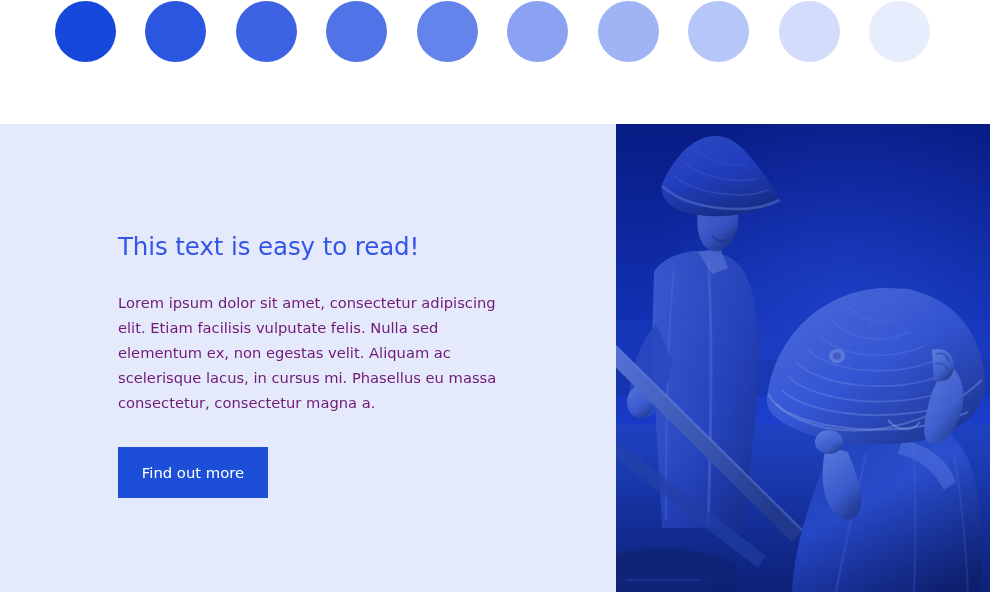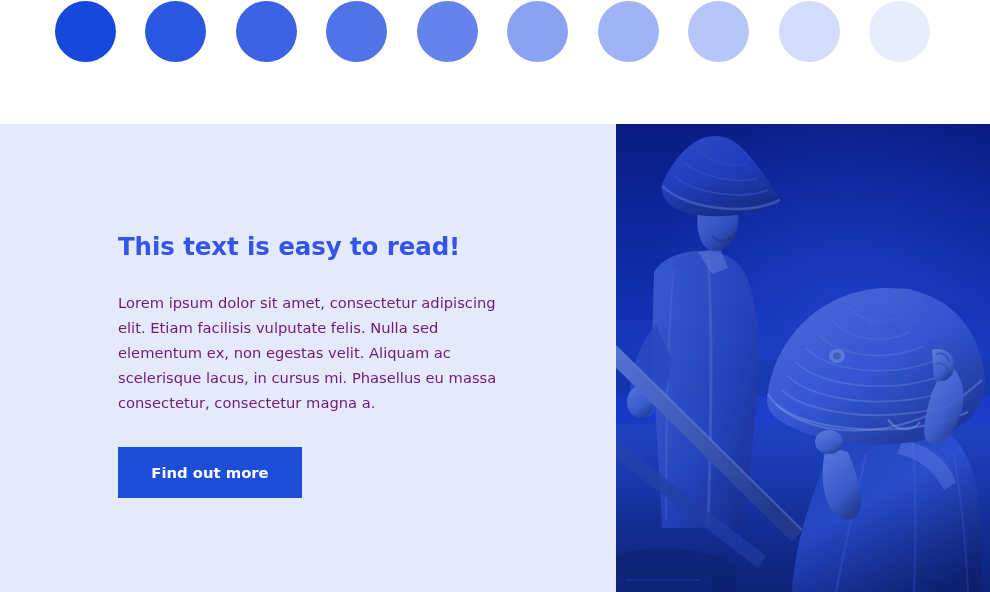--- a/index.html
+++ b/index.html
@@ -37,42 +37,42 @@
     position:relative;
     flex:0 0 616px;
   }
   .hero-inner {
     position:absolute;
     left:118px; top:108px;
     width:420px;
   }
   .hero-heading {
     font-size:24.5px;
-    font-weight:bold;
+    font-weight:normal;
     color:#3355e8;
     letter-spacing:-0.1px;
     line-height:1.25;
     margin-bottom:27px;
   }
   .hero-paragraph {
     font-size:14.7px;
     color:#4d6ff0;
     line-height:25px;
     width:408px;
     margin-bottom:32px;
   }
   .hero-cta {
     display:inline-flex;
     align-items:center;
     justify-content:center;
-    width:184px; height:51px;
+    width:150px; height:51px;
     background:#1d4ed8;
     color:#ffffff;
     font-size:14.8px;
-    font-weight:bold;
+    font-weight:normal;
     border:none;
     border-radius:0;
     cursor:pointer;
     font-family:"DejaVu Sans", sans-serif;
   }
 
   
   .hero-image-panel {
     flex:1 1 auto;
     height:468px;

